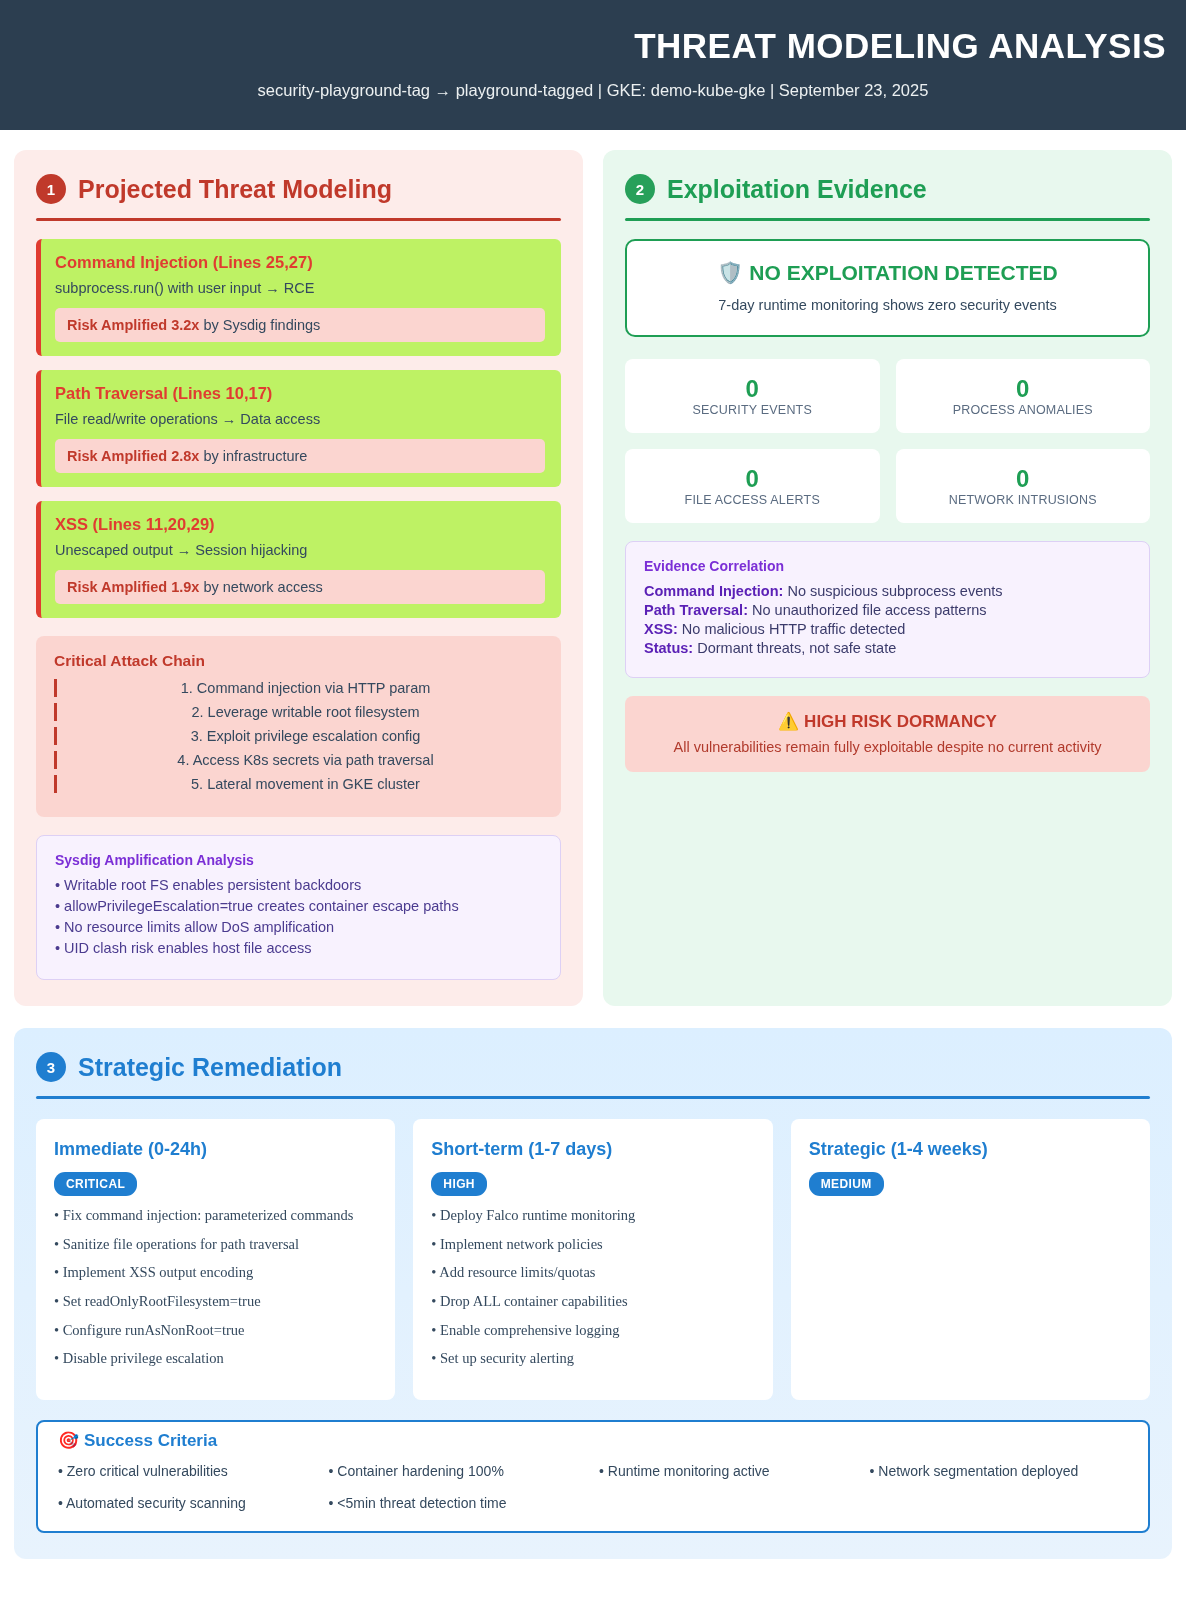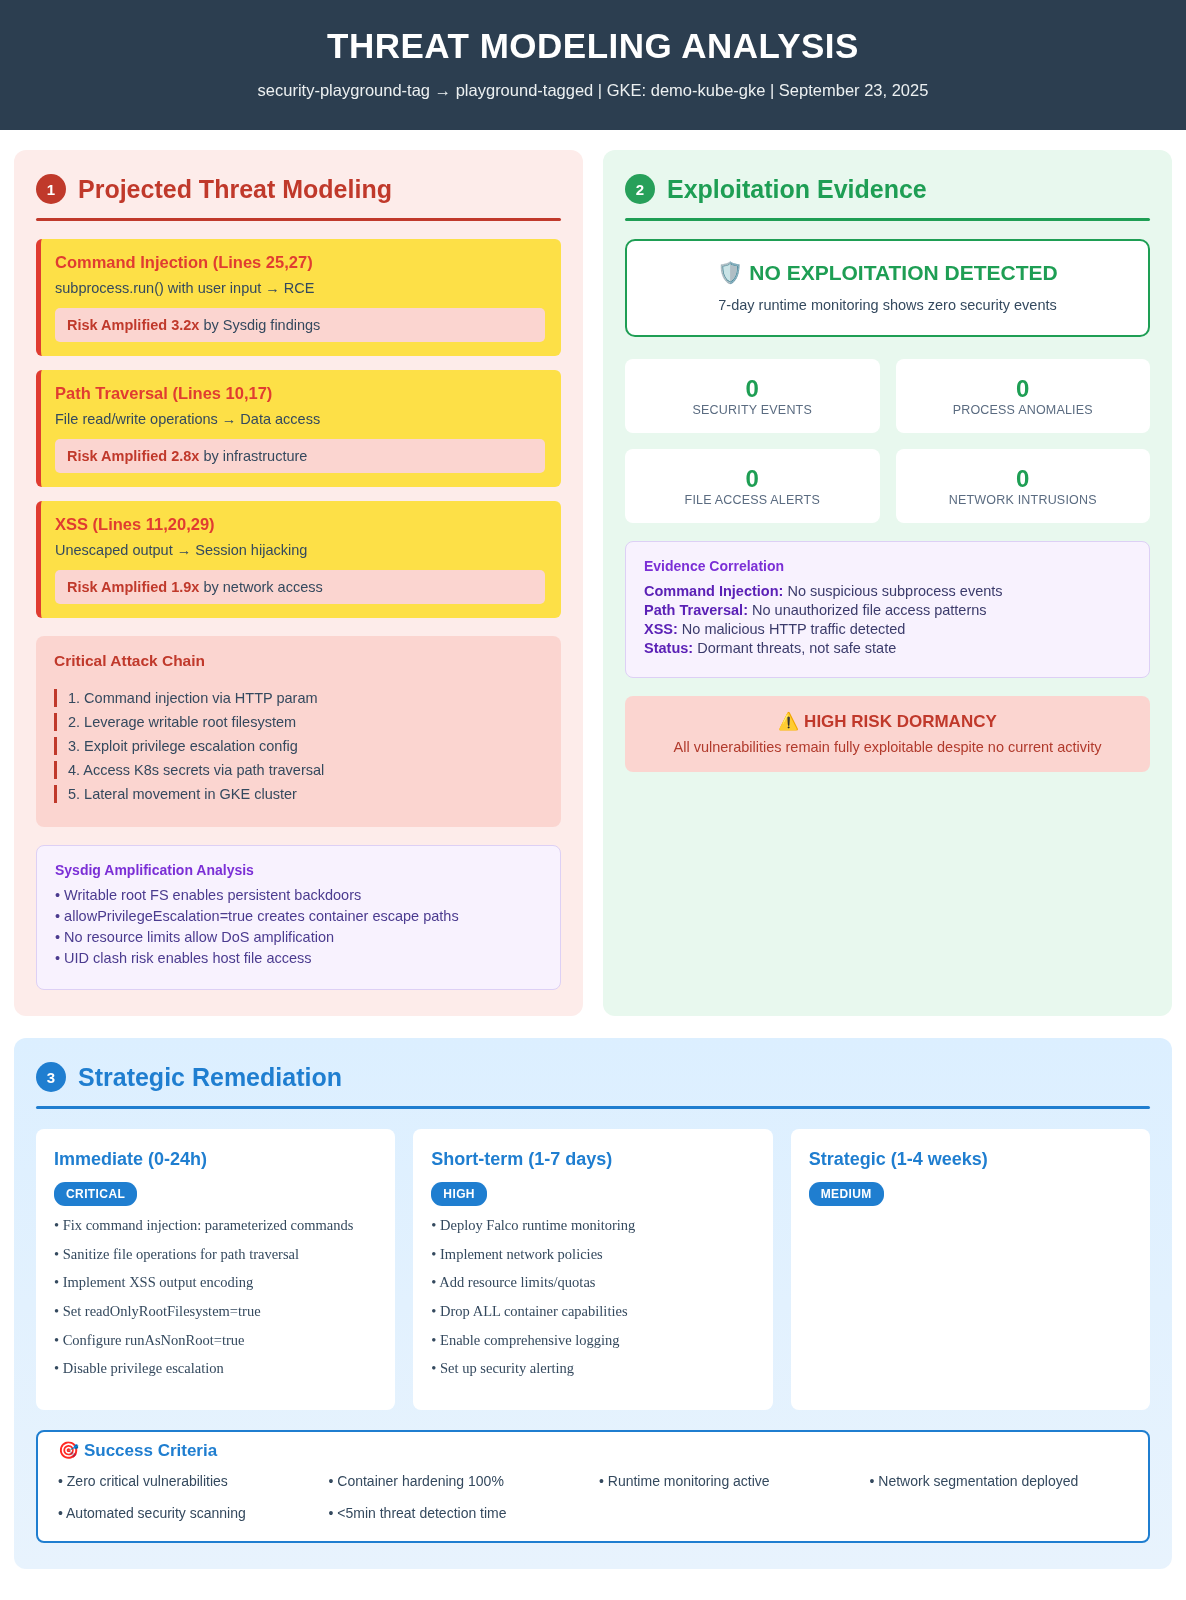--- a/index.html
+++ b/index.html
@@ -16,20 +16,21 @@
     background: #2c3e50;
     color: #ffffff;
     padding: 26px 20px 30px;
     text-align: center;
   }
   .header h1 {
     font-size: 35px;
     font-weight: bold;
     letter-spacing: 0.5px;
     line-height: 1.15;
+    text-align: right;
   }
   .header .subtitle {
     margin-top: 15px;
     font-size: 16.5px;
     color: #ecf0f1;
     font-weight: normal;
   }
 
   
   .top-grid {
@@ -70,21 +71,21 @@
   .title-green { color: #1e9e54; }
   .title-blue { color: #1f7ed0; }
 
   .rule { height: 3px; border-radius: 2px; margin: 14px 0 18px; }
   .rule-red { background: #c0392b; }
   .rule-green { background: #1e9e54; }
   .rule-blue { background: #1f7ed0; width: 100%; }
 
   
   .threat-card {
-    background: #fde047;
+    background: #bef264;
     border-left: 5px solid #e03c31;
     border-radius: 6px;
     padding: 14px 16px 14px 14px;
     margin-bottom: 14px;
   }
   .threat-name {
     color: #e03c31;
     font-weight: bold;
     font-size: 16.5px;
   }
@@ -104,21 +105,21 @@
   .amp-bar b { color: #c0392b; }
 
   
   .chain-box {
     background: #fbd5d0;
     border-radius: 8px;
     padding: 16px 18px 18px;
     margin-top: 18px;
   }
   .chain-title { color: #c0392b; font-weight: bold; font-size: 15.5px; }
-  .chain-list { list-style: none; margin-top: 19px; }
+  .chain-list { list-style: none; margin-top: 9px; text-align: center; }
   .chain-list li {
     border-left: 3px solid #c0392b;
     padding: 1px 0 1px 11px;
     margin-bottom: 6px;
     font-size: 14.5px;
     color: #34495e;
   }
 
   
   .purple-box {

